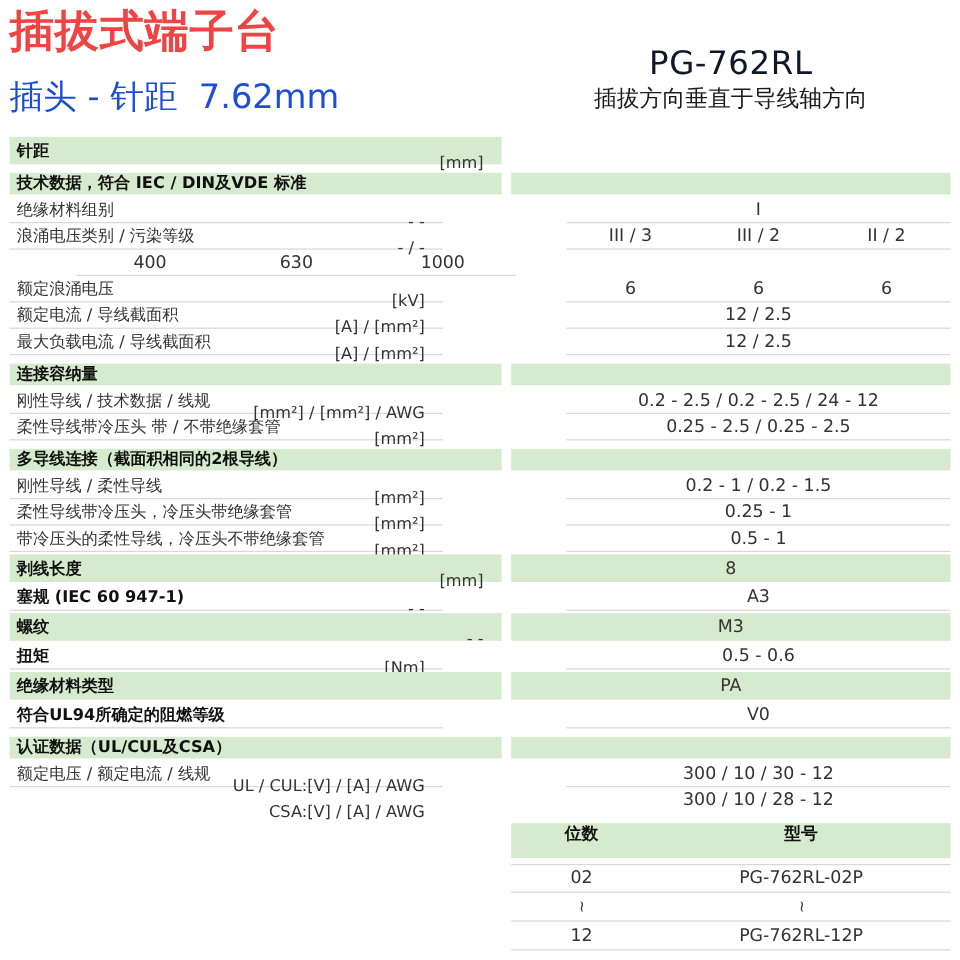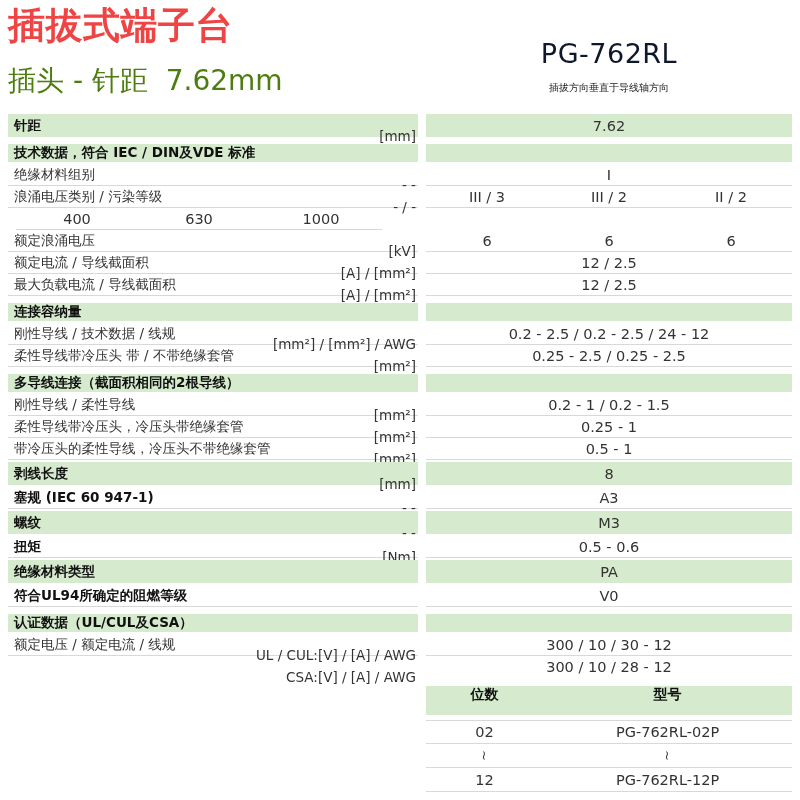--- a/index.html
+++ b/index.html
@@ -7,32 +7,32 @@
   html,body { margin:0; padding:0; }
   body {
     width:800px; height:800px; background:#ffffff; color:var(--text);
     font-family:"DejaVu Sans","Liberation Sans",sans-serif; overflow:hidden;
   }
   .page { padding:0 8px; }
 
   
   .header { position:relative; height:112px; padding-top:5px; }
   .title { margin:0; font-size:37px; font-weight:700; color:#ef4444; line-height:1.12; letter-spacing:.5px; }
-  .subtitle { margin-top:16px; font-size:28px; color:#4d7c0f; white-space:pre; }
+  .subtitle { margin-top:16px; font-size:28px; color:#1d4ed8; white-space:pre; }
   .product { position:absolute; top:38px; left:418px; width:366px; text-align:center; }
   .product-code { font-size:27px; font-weight:400; color:#0f172a; letter-spacing:.5px; }
-  .product-note { margin-top:12px; font-size:10px; color:#1a1a1a; }
+  .product-note { margin-top:0; font-size:19px; color:#1a1a1a; }
 
   
   .row { display:flex; }
   .row.gap-after { margin-bottom:17px; }
-  .cell-left { width:410px; display:flex; justify-content:space-between; align-items:center; padding:0 2px 0 6px; }
+  .cell-left { width:410px; display:flex; justify-content:space-between; align-items:center; padding:0 15px 0 6px; }
   .cell-gap { width:8px; }
   .cell-right { width:366px; display:flex; align-items:center; justify-content:center; }
-  .row.white { height:22px; }
+  .row.white { height:22px;gap:48px; }
   .row.white .cell-left, .row.white .cell-right { border-bottom:1px solid var(--sep); }
   .row.white.no-border .cell-left, .row.white.no-border .cell-right { border-bottom:none; }
   .row.green, .row.header { height:23px; margin:2px 0; }
   .row.green .cell-left, .row.green .cell-right,
   .row.header .cell-left, .row.header .cell-right { background:var(--green); }
   .label { font-size:13.5px; white-space:nowrap; }
   .label.b { font-weight:700; color:#111; }
   .unit { font-size:13.5px; white-space:nowrap; text-align:center;margin-top:20px; }
   .val { font-size:14.5px; text-align:center; white-space:nowrap; }
   .val.third { flex:1; }
@@ -60,23 +60,20 @@
     </div>
   </div>
 
   <div class="spec-table" id="spec-table">
       <div class="row green gap-after">
         <div class="cell-left">
           <span class="label b">针距</span>
           <span class="unit">[mm]</span>
         </div>
         <div class="cell-gap"></div>
-        <div class="cell-right">
-          <span class="val">7.62</span>
-        </div>
       </div>
       <div class="row header">
         <div class="cell-left">
           <span class="label b">技术数据，符合 IEC / DIN及VDE 标准</span>
         </div>
         <div class="cell-gap"></div>
         <div class="cell-right"></div>
       </div>
       <div class="row white">
         <div class="cell-left">

